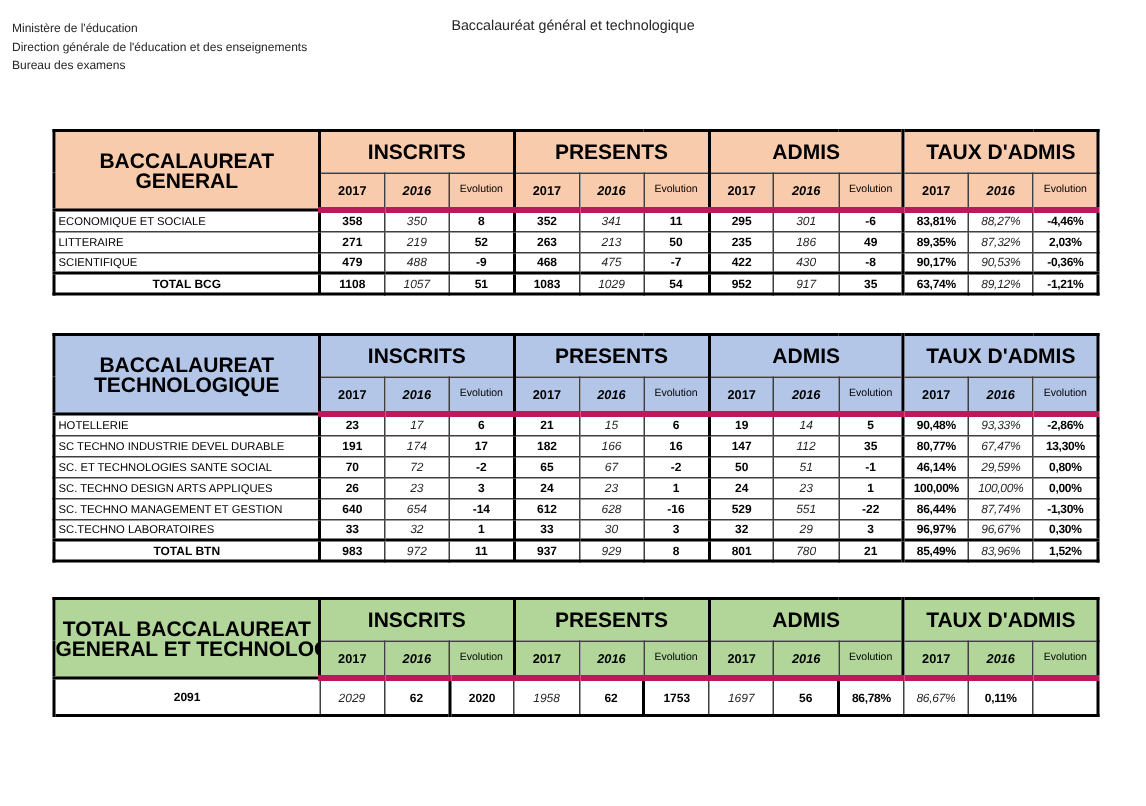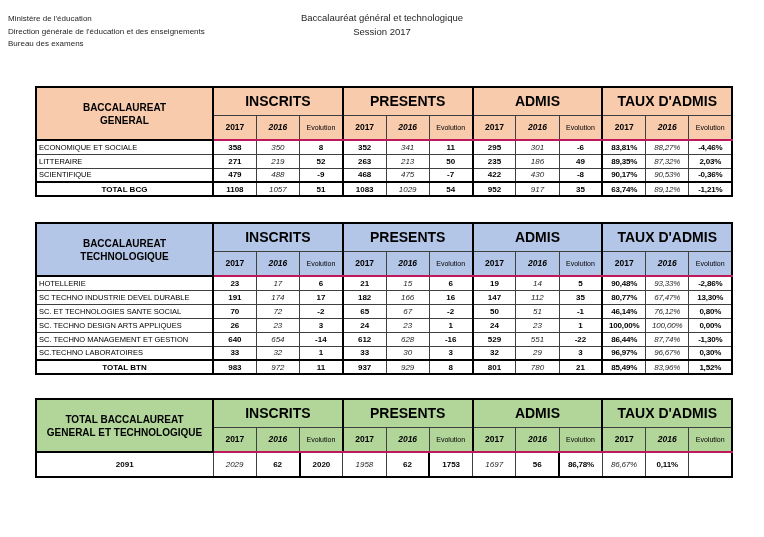--- a/index.html
+++ b/index.html
@@ -18,22 +18,22 @@
   .tbl th, .tbl td {
     border:1px solid #3f3f3f; padding:0; text-align:center; vertical-align:middle;
     overflow:hidden; white-space:nowrap; color:#000;
   }
   
   .tbl .gl { border-left:2px solid #000; }
   
   tr.group-row { height:28px; }
   tr.sub-row { height:25px; }
   .group-cell { font-weight:700; font-size:14px; }
-  .title-cell { font-weight:700; font-size:10px; line-height:13px; border-bottom:2px solid #000 !important; }
-  .sub-row th { border-bottom:2px solid #be185d; }
+  .title-cell { font-weight:700; font-size:14px; line-height:13px; border-bottom:2px solid #000 !important; }
+  .sub-row th { border-bottom:4px solid #be185d; }
   .sub-2017 { font-weight:700; font-size:8.5px; }
   .sub-2016 { font-weight:700; font-style:italic; font-size:8.5px; }
   .sub-evo  { font-weight:400; font-size:7px; }
   
   tbody tr { height:14px; }
   tbody tr.tall-row { height:25px; }
   td.label { text-align:left; font-size:7.5px; padding-left:2px; }
   td.v2017 { font-weight:700; font-size:8px; }
   td.v2016 { font-style:italic; font-size:8px; color:#262626; }
   td.vevo  { font-weight:700; font-size:8px; }
@@ -45,21 +45,20 @@
 <body>
 
 <div class="ministry">
   <div>Ministère de l'éducation</div>
   <div>Direction générale de l'éducation et des enseignements</div>
   <div>Bureau des examens</div>
 </div>
 
 <div class="doc-title">
   <div>Baccalauréat général et technologique</div>
-  <div>Session 2017</div>
 </div>
 
 <table class="tbl" style="top:86px">
     <colgroup>
       <col style="width: 177px;">
       <col style="width: 43.25px;">
       <col style="width: 43.25px;">
       <col style="width: 43.25px;">
       <col style="width: 43.25px;">
       <col style="width: 43.25px;">
@@ -238,21 +237,21 @@
         <td class="v2017 gl">70</td>
         <td class="v2016">72</td>
         <td class="vevo">-2</td>
         <td class="v2017 gl">65</td>
         <td class="v2016">67</td>
         <td class="vevo">-2</td>
         <td class="v2017 gl">50</td>
         <td class="v2016">51</td>
         <td class="vevo">-1</td>
         <td class="v2017 gl pct">46,14%</td>
-        <td class="v2016 pct">76,12%</td>
+        <td class="v2016 pct">29,59%</td>
         <td class="vevo pct">0,80%</td>
       </tr>
       <tr>
         <td class="label">SC. TECHNO DESIGN ARTS APPLIQUES</td>
         <td class="v2017 gl">26</td>
         <td class="v2016">23</td>
         <td class="vevo">3</td>
         <td class="v2017 gl">24</td>
         <td class="v2016">23</td>
         <td class="vevo">1</td>

